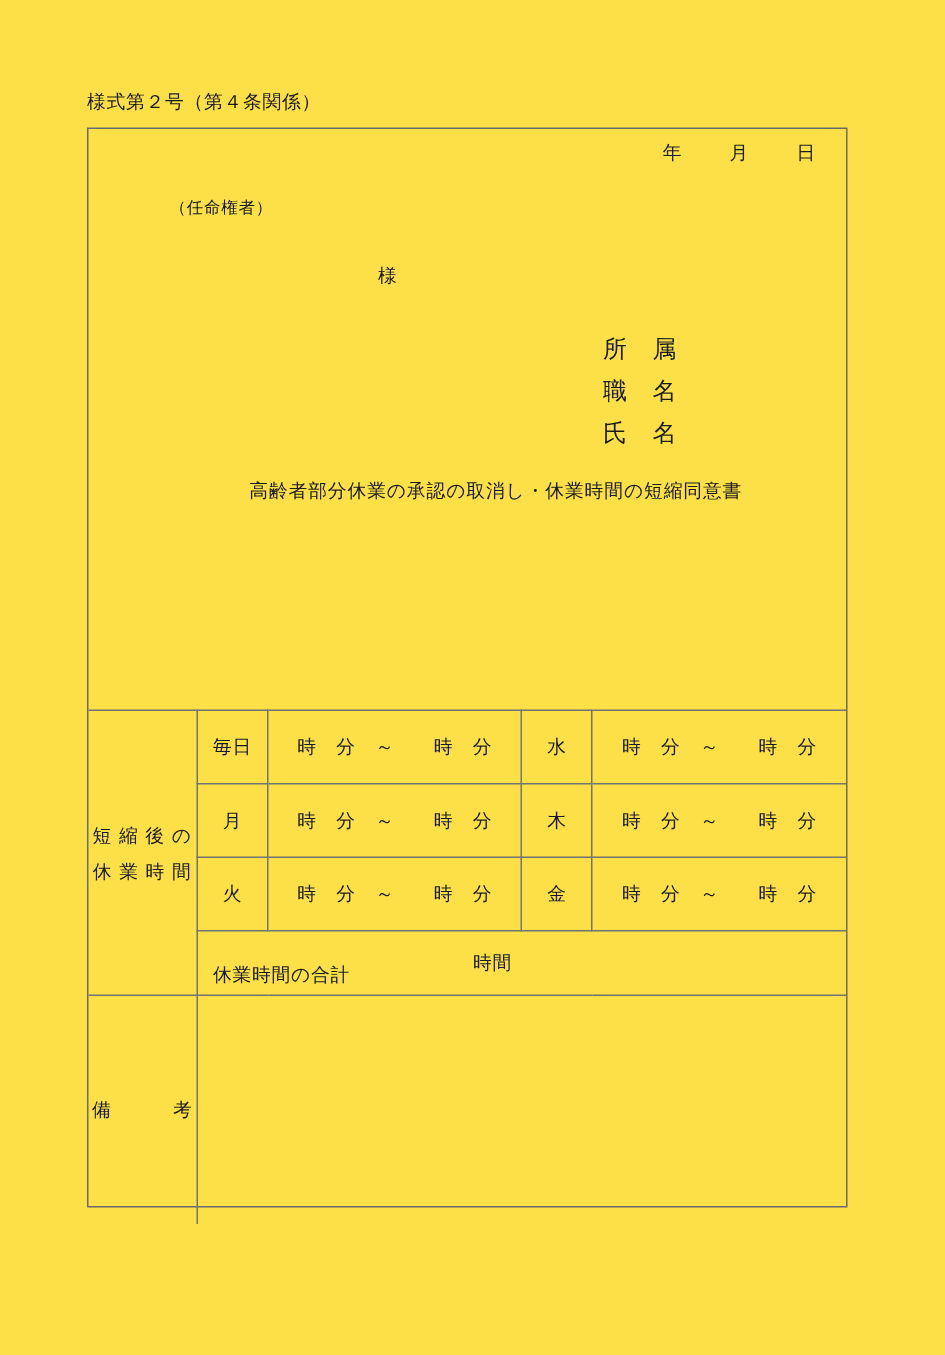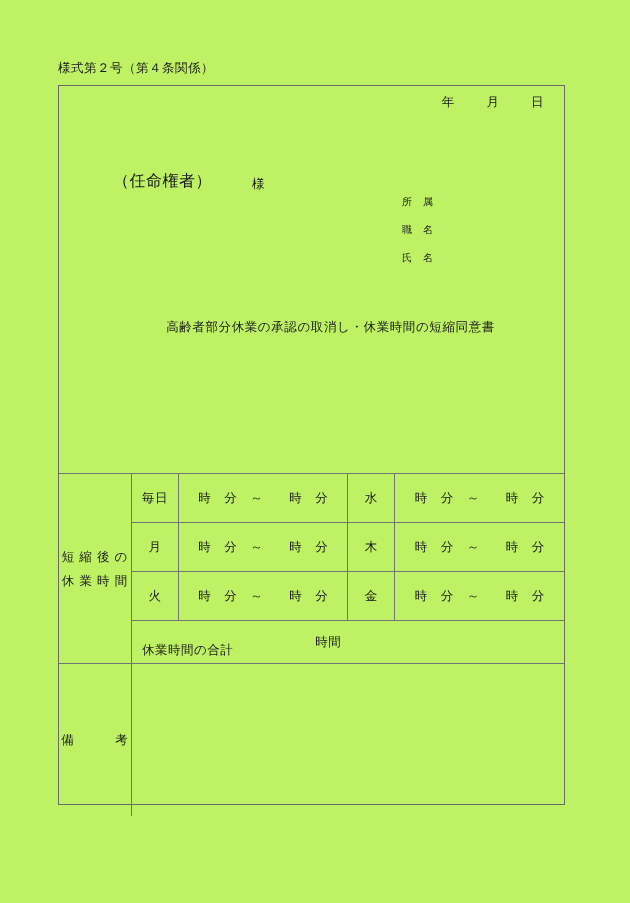--- a/index.html
+++ b/index.html
@@ -10,21 +10,21 @@
   }
   body {
     font-family: "Liberation Serif", "DejaVu Serif", serif;
     color: #1a1a1a;
     -webkit-font-smoothing: antialiased;
   }
   .page {
     position: relative;
     width: 630px;
     height: 903px;
-    background: #bef264;
+    background: #fde047;
     box-sizing: border-box;
     overflow: hidden;
   }
 
   
   .form-number {
     position: absolute;
     left: 58px;
     top: 60px;
     font-size: 12.5px;
@@ -58,37 +58,36 @@
     font-size: 12.5px;
     letter-spacing: 0.5px;
   }
   .date-line span { margin-left: 28px; }
   .date-line span:first-child { margin-left: 0; }
 
   .appointer {
     position: absolute;
     left: 16px;
     top: 45px;
-    font-size: 16px;
-    letter-spacing: 0.5px;
-    margin-top: 40px;
+    font-size: 11px;
+    letter-spacing: 0.5px;
   }
 
   .sama {
     position: absolute;
     left: 155px;
     top: 90px;
     font-size: 12.5px;
   }
 
   .applicant-block {
     position: absolute;
     left: 305px;
-    top: 102px;
-    font-size: 10px;
+    top: 134px;
+    font-size: 16px;
     line-height: 28px;
     letter-spacing: 0.5px;
   }
   .applicant-block div { white-space: pre; }
 
   .doc-title {
     position: absolute;
     left: 0;
     right: 0;
     top: 233px;

